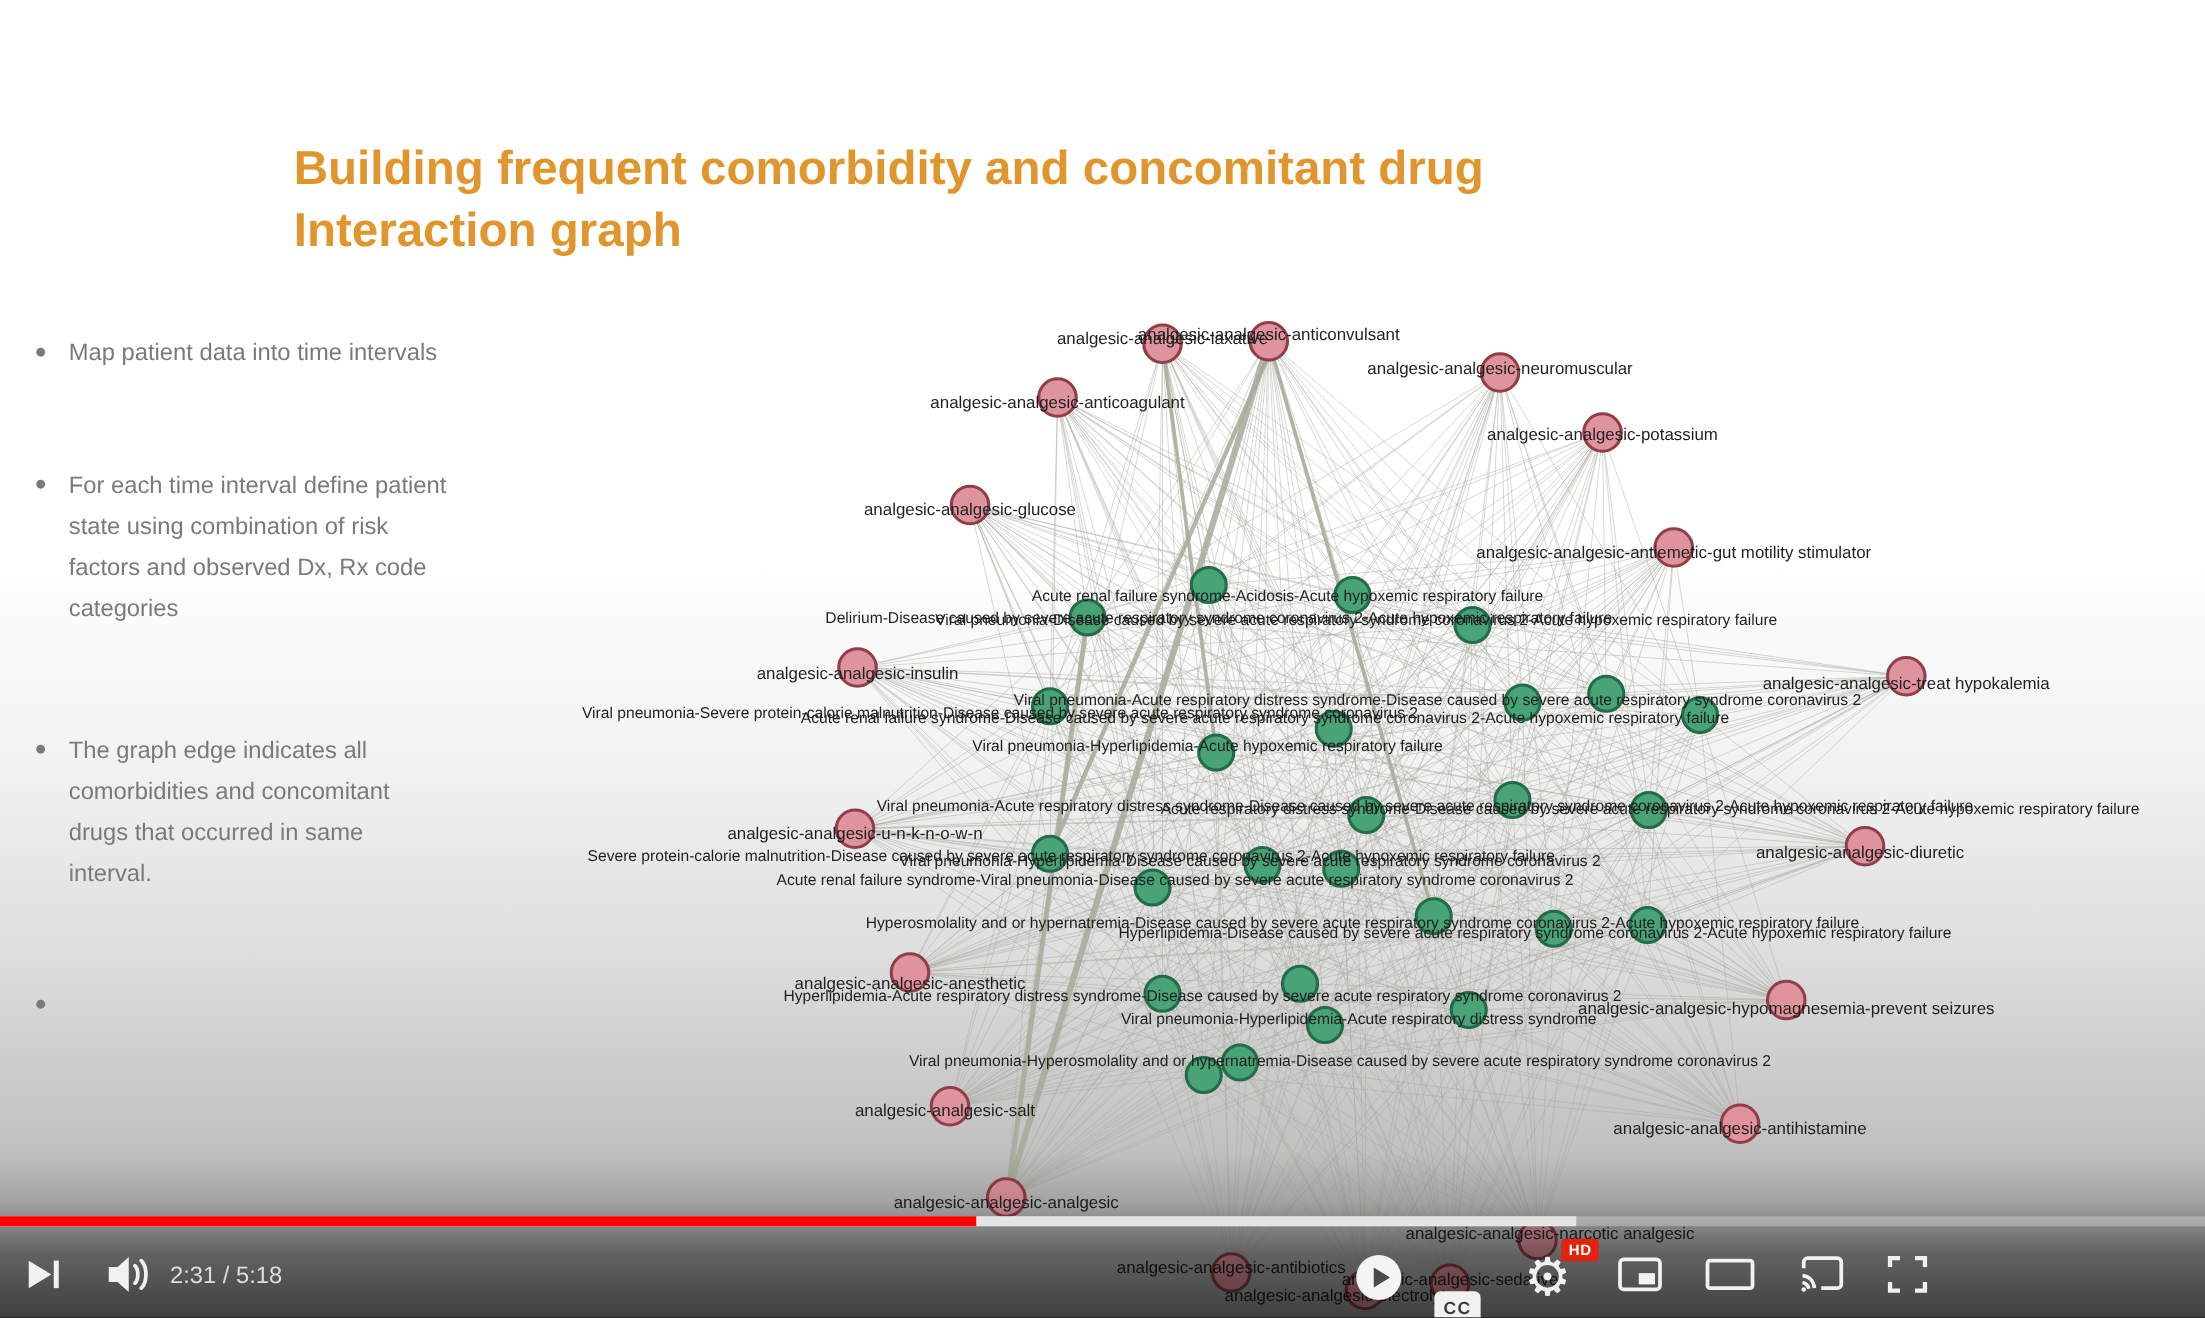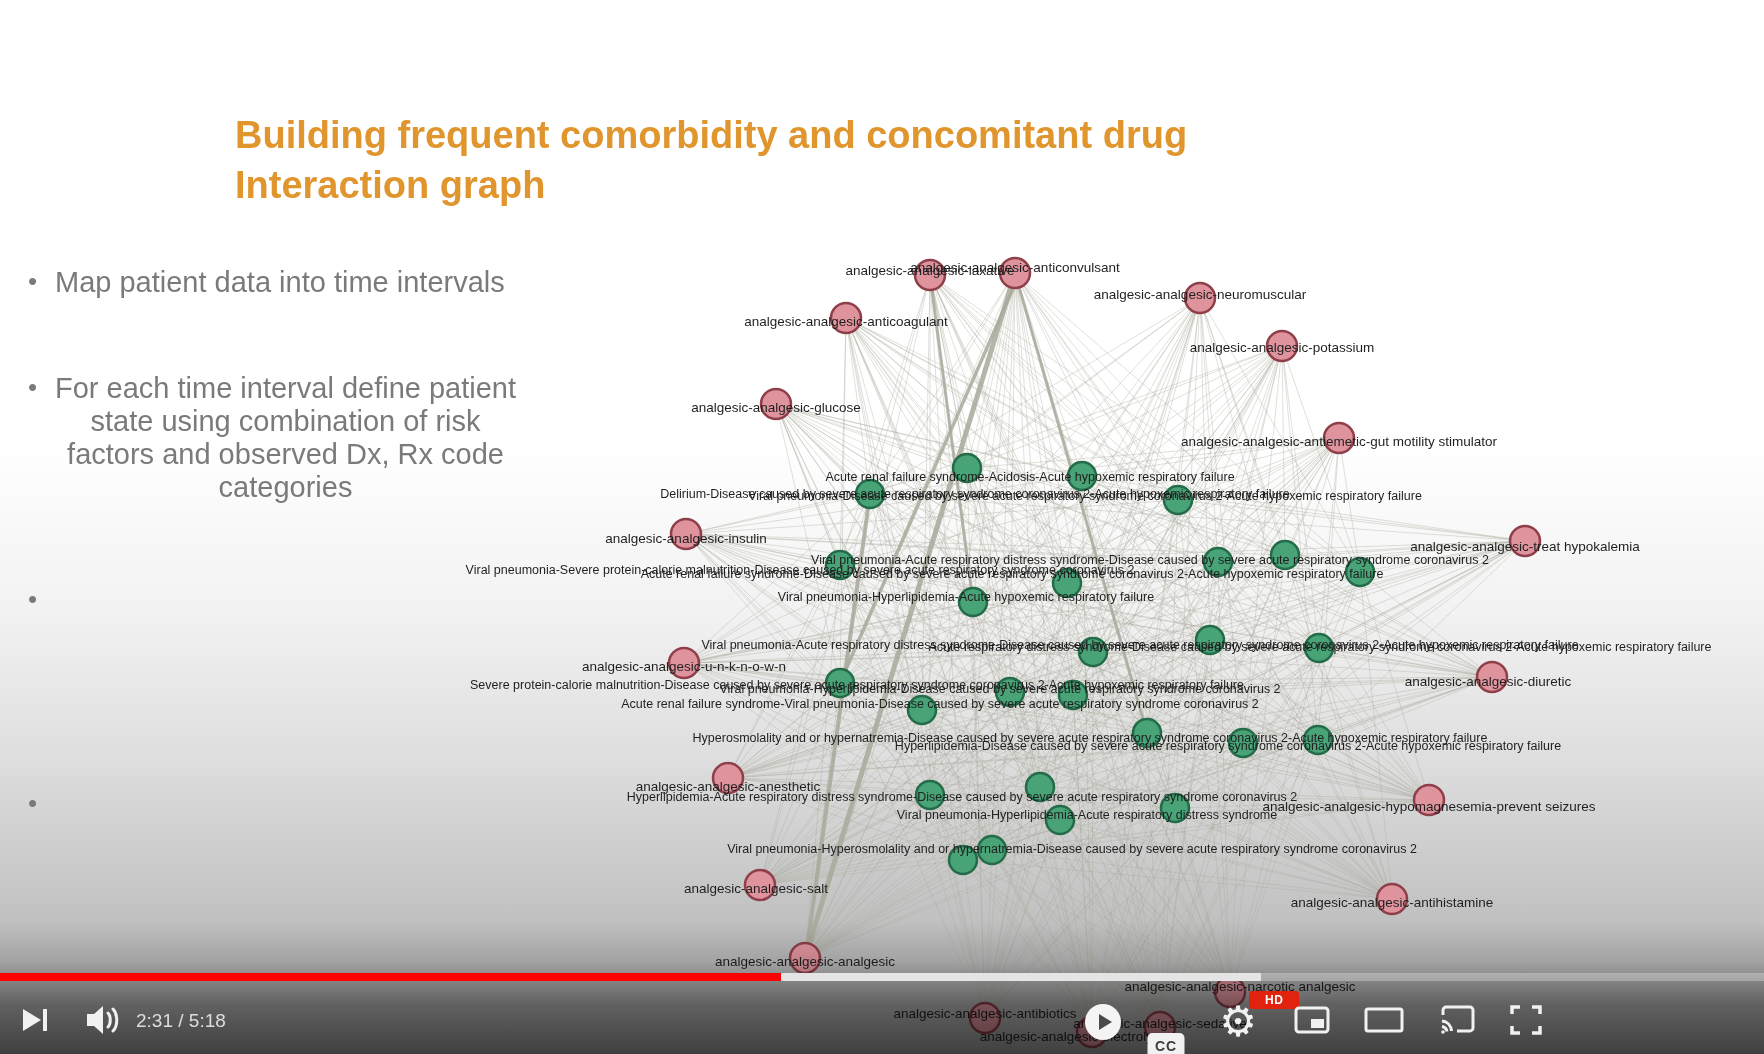--- a/index.html
+++ b/index.html
@@ -9,37 +9,37 @@
   
   #logo{position:absolute;left:43px;top:18px;width:210px;}
   #logo .l1,#logo .l2{font-size:27px;font-weight:bold;color:#616365;line-height:29px;}
   #logo .l3{font-size:11px;color:#6b6d70;letter-spacing:2px;margin-top:3px;}
   
   #slide-title{position:absolute;left:235px;top:66px;width:1250px;
     font-size:38px;font-weight:bold;color:#e0952d;line-height:50px;white-space:pre-line;margin-top:44px;}
   
   .bullet{position:absolute;left:28px;width:500px;display:flex;color:#7a7a7a;}
   .bullet .dot{font-size:26px;width:27px;flex:0 0 27px;}
-  .bullet .btxt{font-size:29px;line-height:33px;white-space:pre-line;text-align:center;}
+  .bullet .btxt{font-size:19px;line-height:33px;white-space:pre-line;}
   
   #graph-svg{position:absolute;left:0;top:0;}
   
   #player-overlay{position:absolute;left:0;bottom:0;width:1764px;height:132px;
     background:linear-gradient(180deg,rgba(0,0,0,0) 0%,rgba(0,0,0,0.12) 30%,rgba(0,0,0,0.45) 62%,rgba(0,0,0,0.62) 100%);}
   #pb-track{position:absolute;left:0;bottom:73px;width:1764px;height:8px;background:rgba(255,255,255,0.28);}
   #pb-buffer{position:absolute;left:0;bottom:0;height:8px;background:#e4e4e4;}
   #pb-played{position:absolute;left:0;bottom:0;height:8px;background:#ff0000;}
   .ctl{position:absolute;top:1022px;transform:translate(-50%,-50%);}
   #time-display{position:absolute;left:136px;top:1022px;transform:translateY(-54%);
     color:#dddddd;font-size:19px;white-space:pre;}
   #cc-btn{width:37px;height:26px;background:#f1f1f1;border-radius:5px;color:#3c3c3c;
     font-size:14px;font-weight:bold;text-align:center;line-height:26px;letter-spacing:1px;margin-top:48px;}
   #gear-btn{color:#f1f1f1;font-size:42px;line-height:42px;font-family:"DejaVu Sans",sans-serif;}
   #hd-badge{position:absolute;left:1249px;top:991px;background:#e0220f;color:#fff;
-    font-size:12px;font-weight:bold;padding:2px 16px;border-radius:3px;letter-spacing:0.5px;}
+    font-size:12px;font-weight:bold;padding:2px 6px;border-radius:3px;letter-spacing:0.5px;}
   #autoplay-btn .disc{width:36px;height:36px;border-radius:50%;background:#f4f4f4;position:relative;}
   #autoplay-btn .tri{position:absolute;left:14px;top:10px;width:0;height:0;
     border-left:13px solid #4a4a4a;border-top:8px solid transparent;border-bottom:8px solid transparent;}
 </style>
 </head>
 <body>
 
 <div id="stage">
 
 
@@ -52,20 +52,24 @@
   </div>
   <div class="bullet" style="top:372px">
     <span class="dot">•</span>
     <div class="btxt">For each time interval define patient
 state using combination of risk
 factors and observed Dx, Rx code
 categories</div>
   </div>
   <div class="bullet" style="top:584px">
     <span class="dot">•</span>
+    <div class="btxt">The graph edge indicates all
+comorbidities and concomitant
+drugs that occurred in same
+interval.</div>
   </div>
   <div class="bullet" style="top:788px">
     <span class="dot">•</span>
   </div>
 
   <svg id="graph-svg" width="1764" height="1054">
       <line x1="930" y1="275" x2="870" y2="494" stroke="#a9a99c" stroke-width="0.8" opacity="0.45"></line>
       <line x1="930" y1="275" x2="967" y2="468" stroke="#a9a99c" stroke-width="0.8" opacity="0.45"></line>
       <line x1="930" y1="275" x2="1082" y2="476" stroke="#a9a99c" stroke-width="0.8" opacity="0.45"></line>
       <line x1="930" y1="275" x2="1178" y2="500" stroke="#a9a99c" stroke-width="0.8" opacity="0.45"></line>

